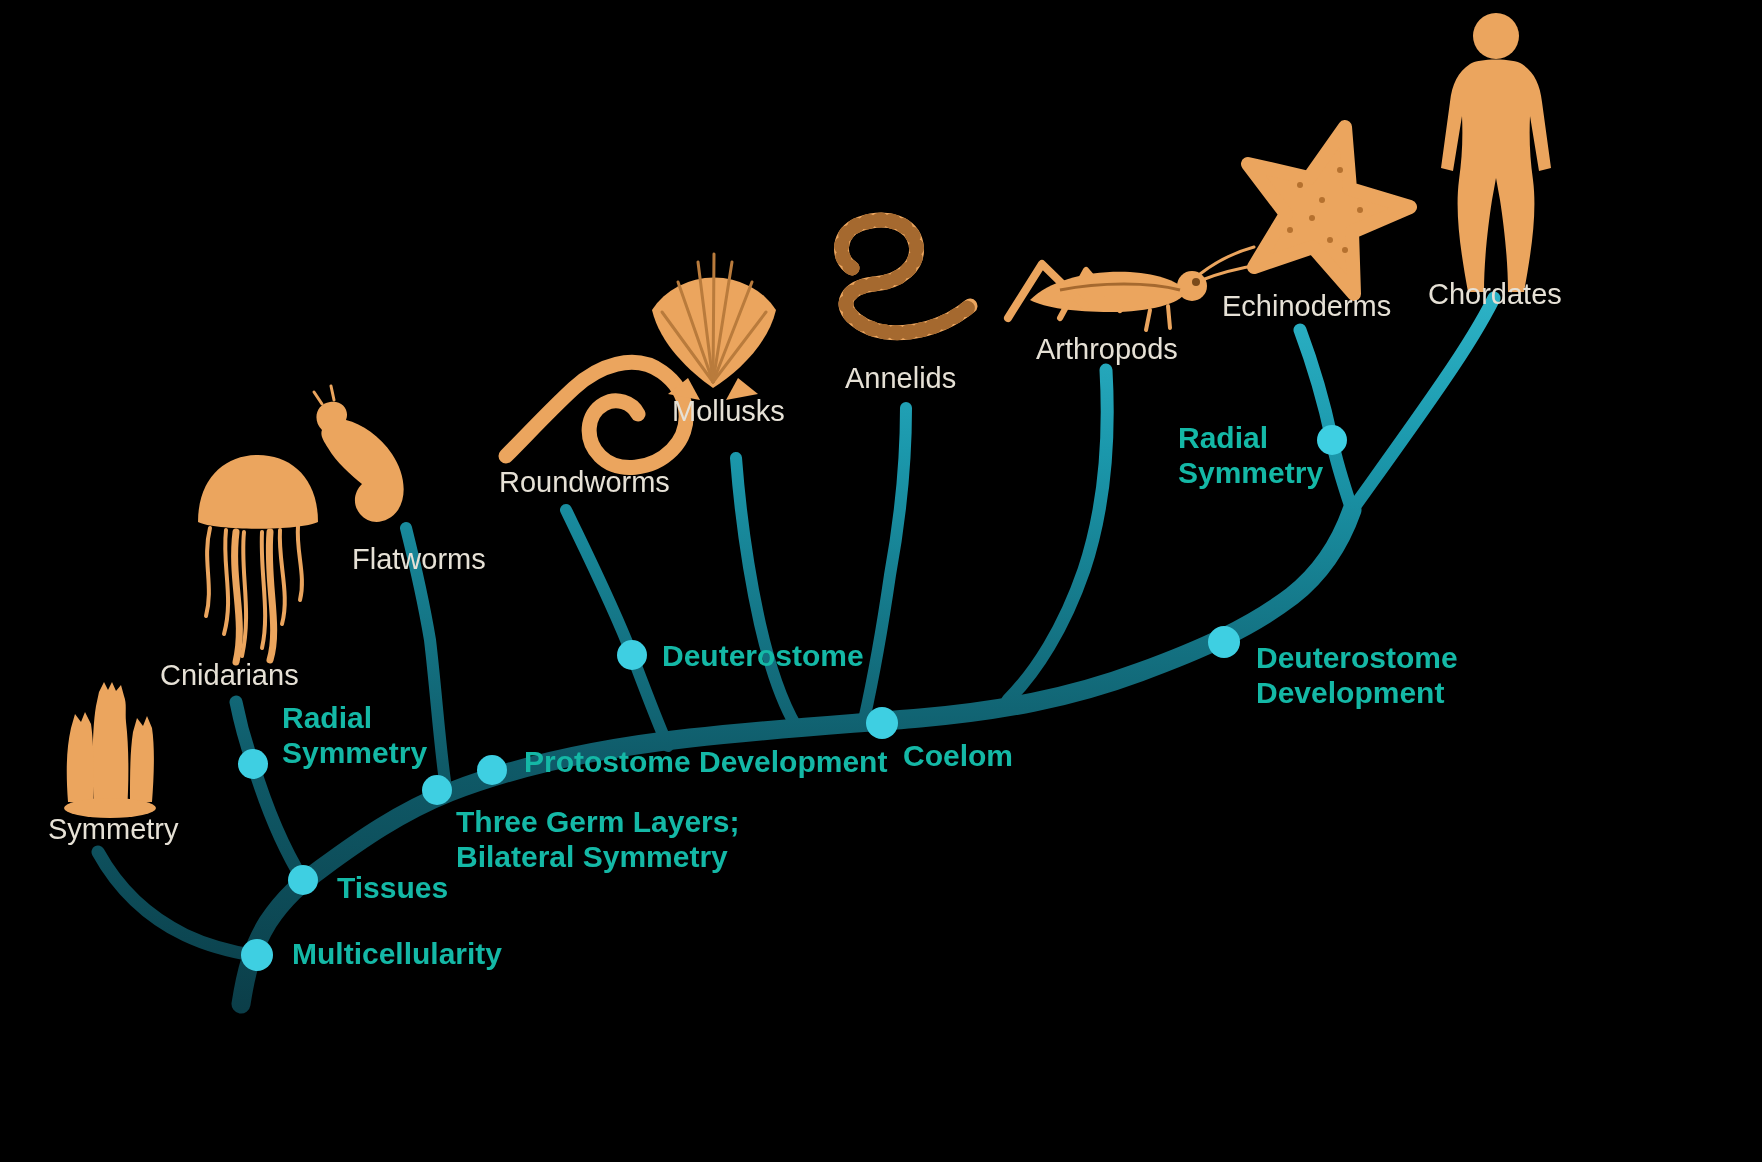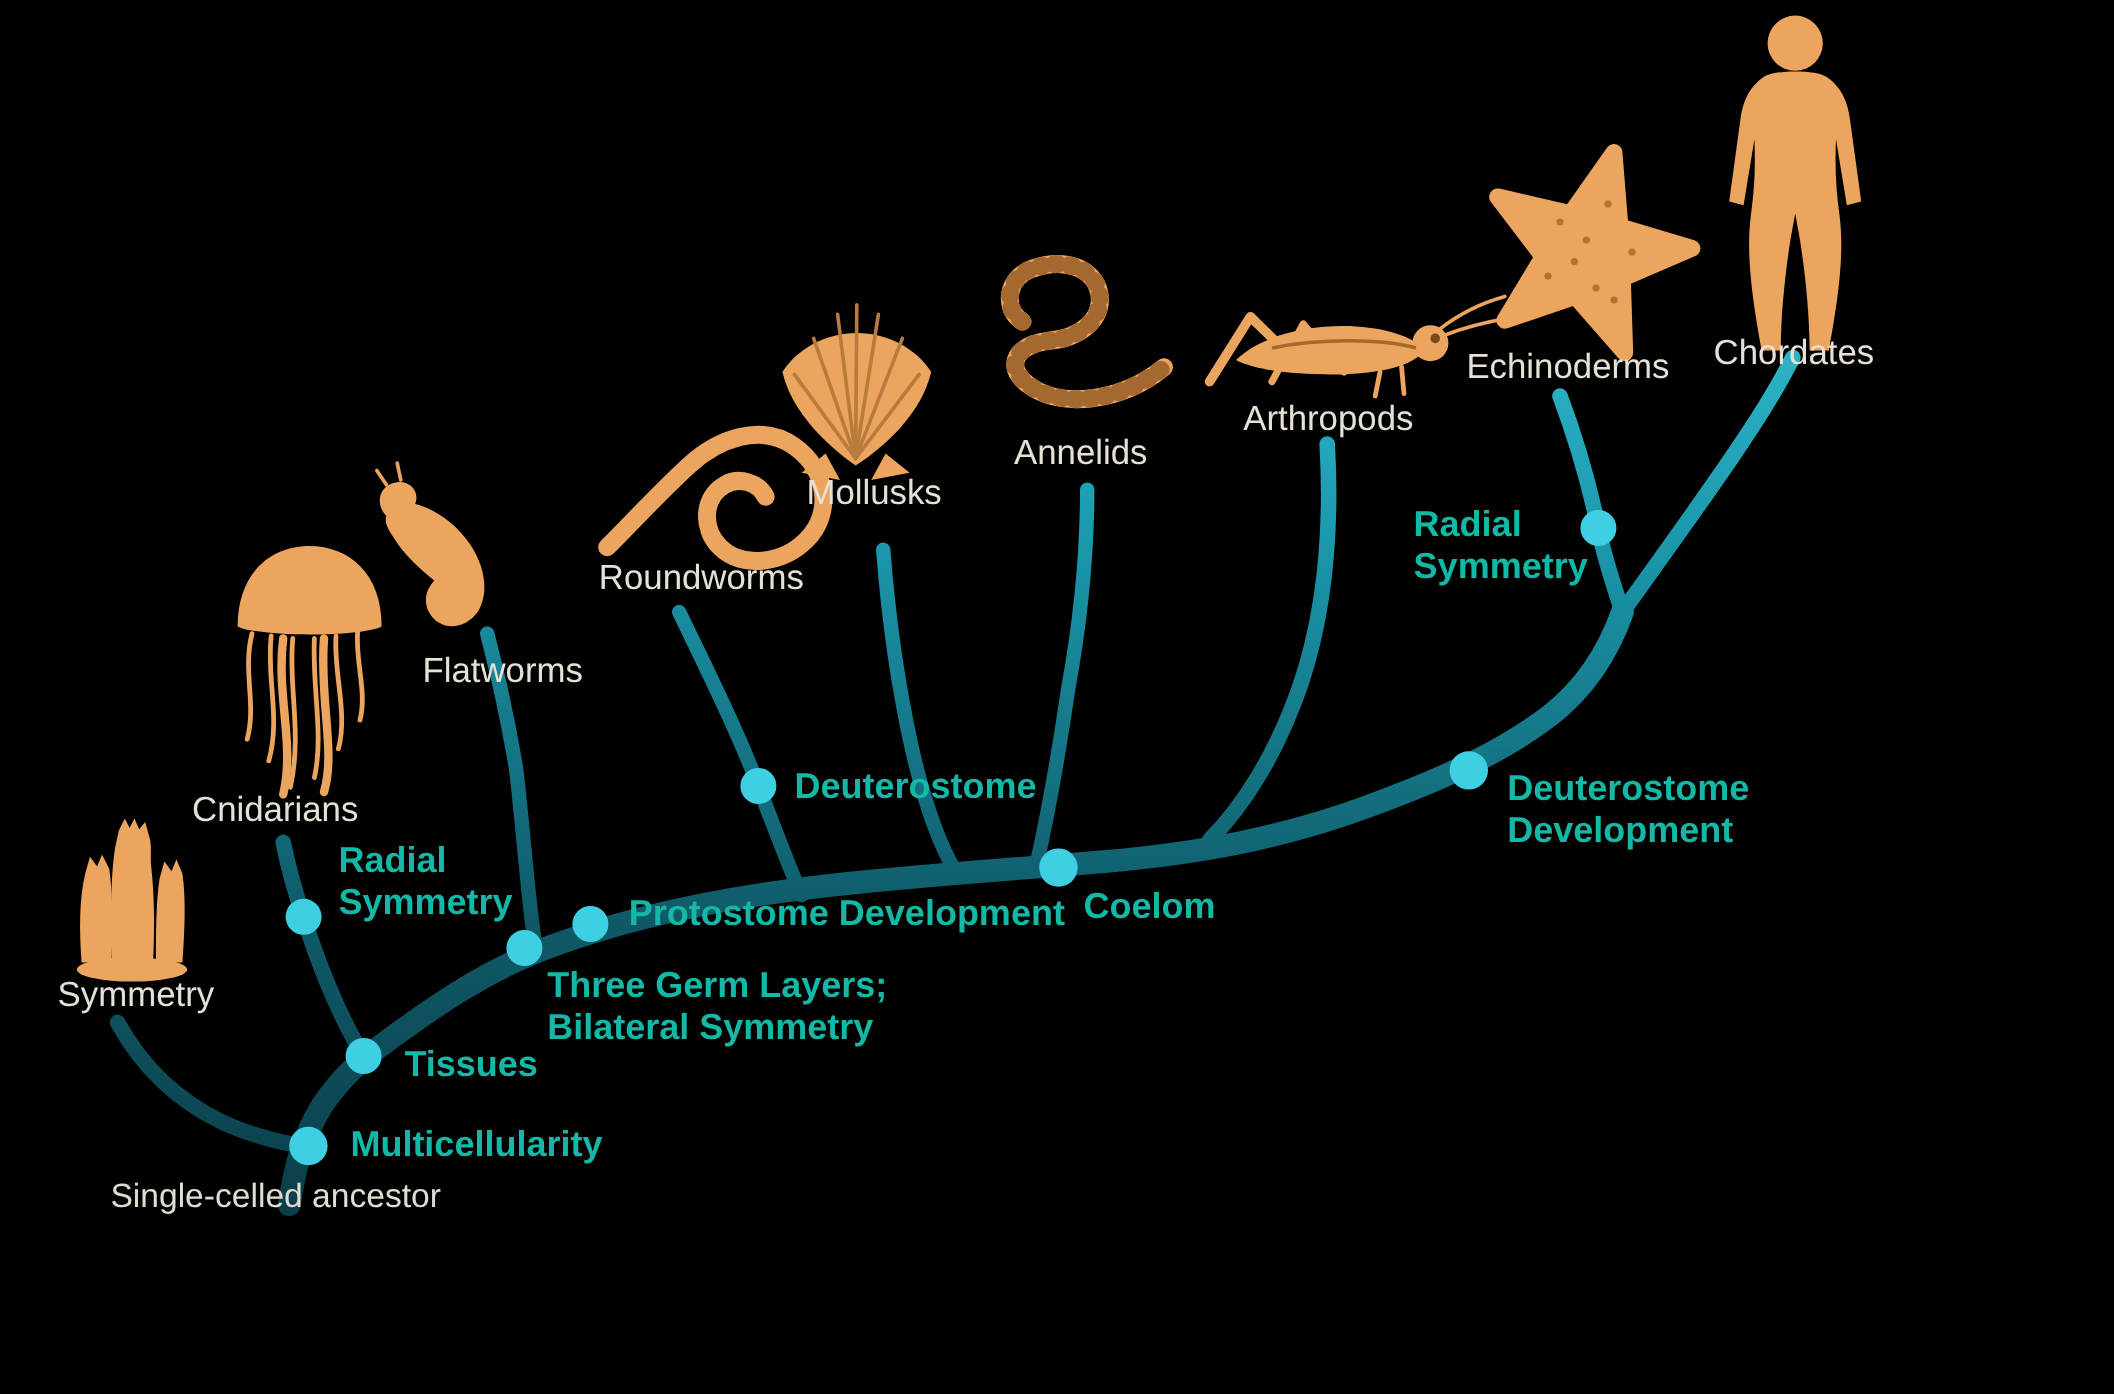--- a/index.html
+++ b/index.html
@@ -196,15 +196,14 @@
   <div class="label trait-label nowrap" style="left:292px;  top:936px;">Multicellularity</div>
   <div class="label trait-label nowrap" style="left:337px;  top:870px;">Tissues</div>
   <div class="label trait-label" style="left:282px; top:700px; width:160px;">Radial Symmetry</div>
   <div class="label trait-label" style="left:456px; top:804px; width:300px;">Three Germ Layers; Bilateral Symmetry</div>
   <div class="label trait-label nowrap" style="left:524px;  top:744px;">Protostome Development</div>
   <div class="label trait-label nowrap" style="left:662px;  top:638px;">Deuterostome</div>
   <div class="label trait-label nowrap" style="left:903px;  top:738px;">Coelom</div>
   <div class="label trait-label" style="left:1178px; top:420px; width:170px;">Radial Symmetry</div>
   <div class="label trait-label" style="left:1256px; top:640px; width:260px;">Deuterostome Development</div>
 
-  <div class="label root-label" style="left:92px; top:980px;">Single-celled ancestor</div>
 
 </div>
 
 </body></html>

